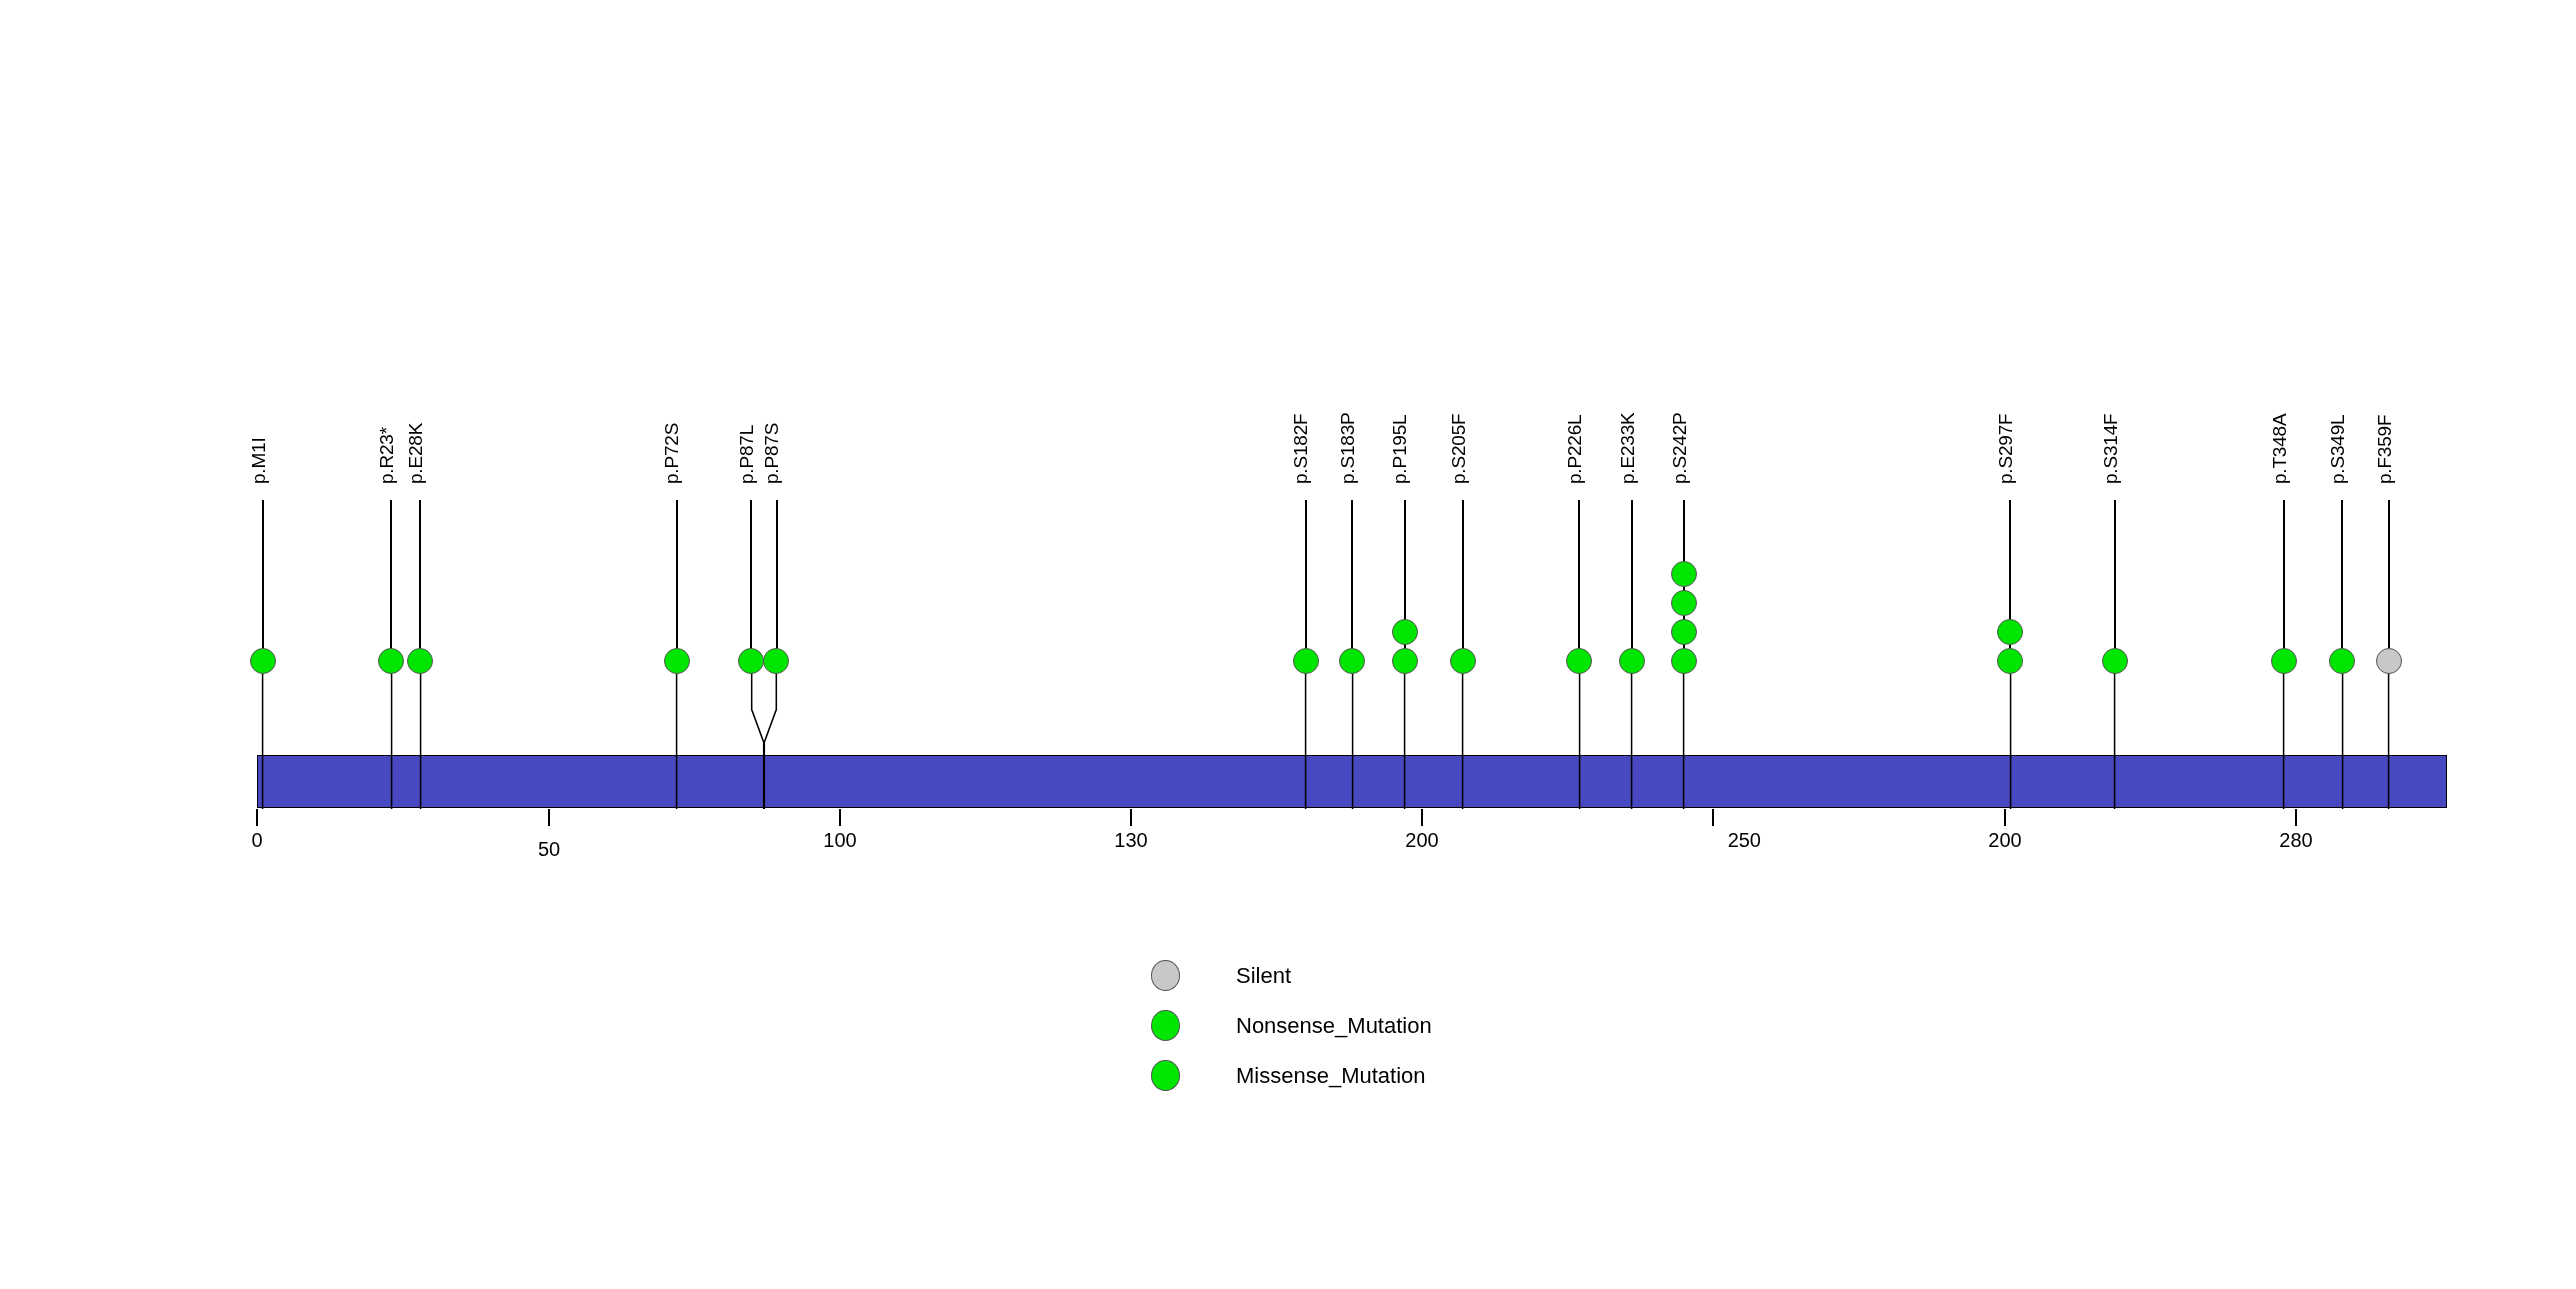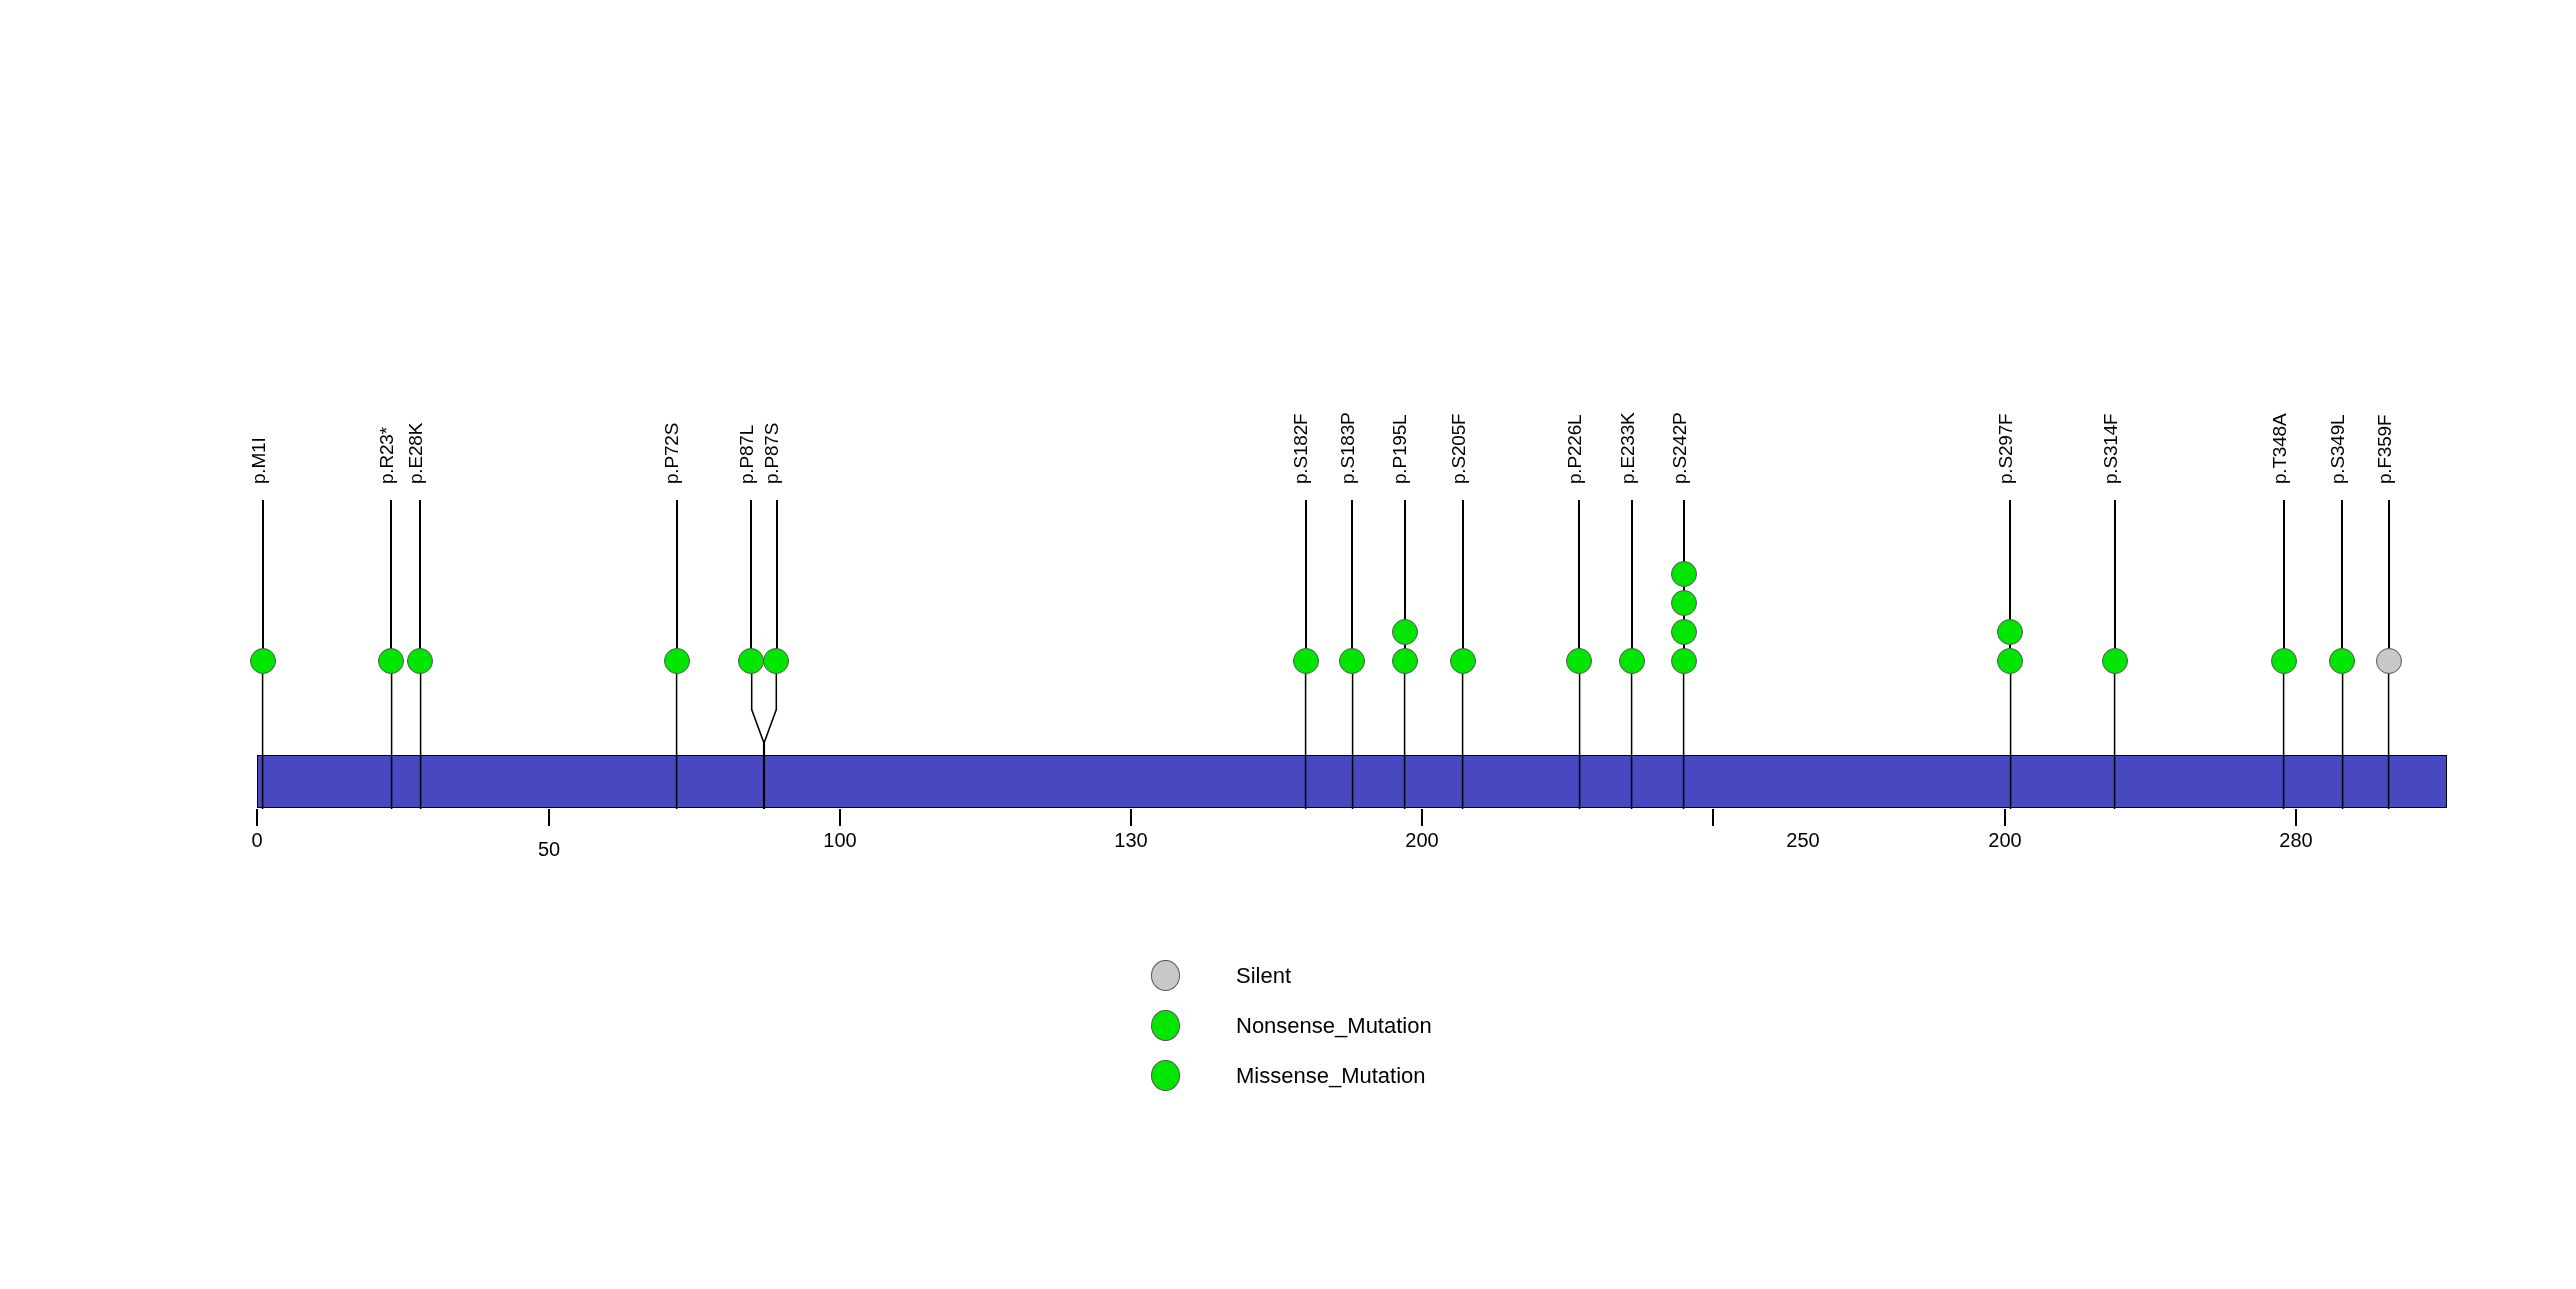--- a/index.html
+++ b/index.html
@@ -197,21 +197,21 @@
         <div class="tick-label" style="left: 211px; top: 829px; width: 92px;">0</div>
         <div class="tick" style="left: 548px; top: 809px;"></div>
         <div class="tick-label" style="left: 503px; top: 829px; width: 92px; margin-top: 9px;">50</div>
         <div class="tick" style="left: 839px; top: 809px;"></div>
         <div class="tick-label" style="left: 794px; top: 829px; width: 92px;">100</div>
         <div class="tick" style="left: 1130px; top: 809px;"></div>
         <div class="tick-label" style="left: 1085px; top: 829px; width: 92px;">130</div>
         <div class="tick" style="left: 1421px; top: 809px;"></div>
         <div class="tick-label" style="left: 1376px; top: 829px; width: 92px;">200</div>
         <div class="tick" style="left: 1712px; top: 809px;"></div>
-        <div class="tick-label" style="left: 1757px; top: 829px; width: 92px;">250</div>
+        <div class="tick-label" style="left: 1669px; top: 829px; width: 92px; text-align: right;">250</div>
         <div class="tick" style="left: 2004px; top: 809px;"></div>
         <div class="tick-label" style="left: 1959px; top: 829px; width: 92px;">200</div>
         <div class="tick" style="left: 2295px; top: 809px;"></div>
         <div class="tick-label" style="left: 2250px; top: 829px; width: 92px;">280</div>
       </div>
 
   </div>
 
   <div id="legend">
       <div class="legend-row">

